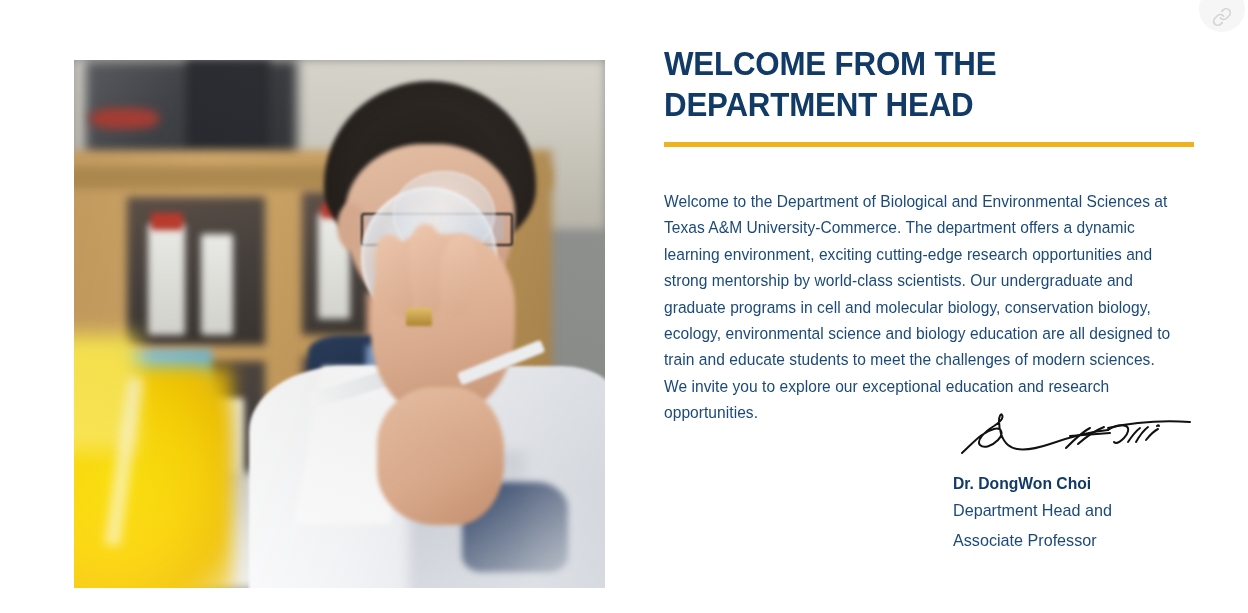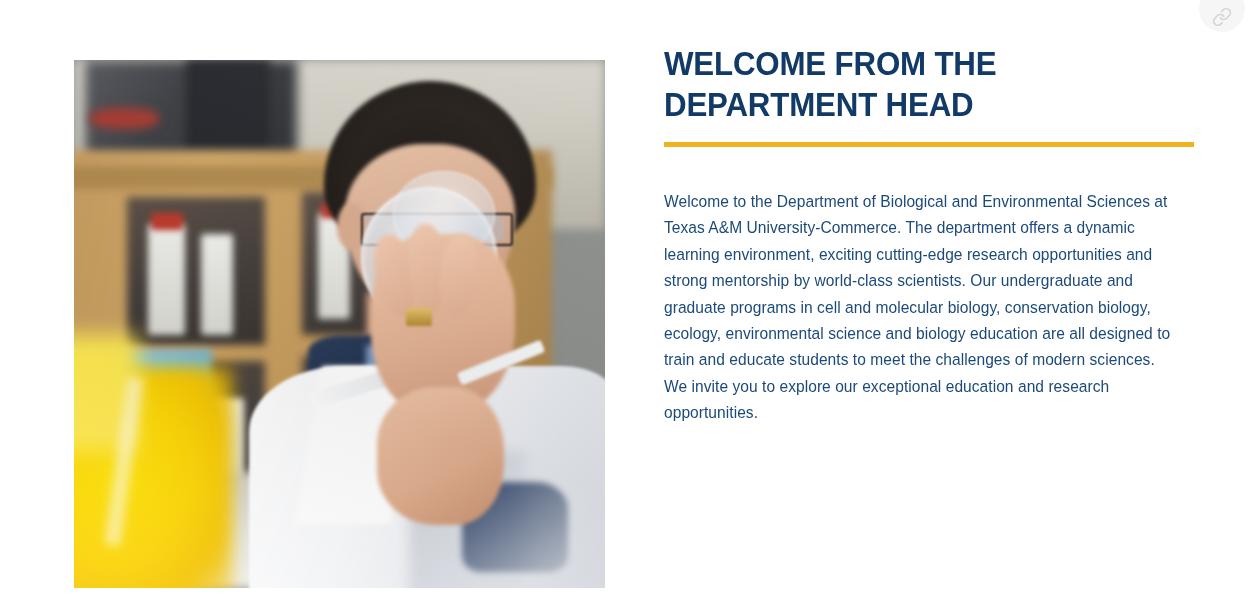--- a/index.html
+++ b/index.html
@@ -533,16 +533,37 @@
     </figure>
 
     <div class="content">
 
       <h1 class="heading">Welcome from the Department Head</h1>
 
       <div class="gold-rule"></div>
 
       <p class="body-copy">Welcome to the Department of Biological and Environmental Sciences at Texas A&amp;M University-Commerce. The department offers a dynamic learning environment, exciting cutting-edge research opportunities and strong mentorship by world-class scientists. Our undergraduate and graduate programs in cell and molecular biology, conservation biology, ecology, environmental science and biology education are all designed to train and educate students to meet the challenges of modern sciences. We invite you to explore our exceptional education and research opportunities.</p>
 
+      <div class="signature-block">
+
+        <span class="signature-mark">
+          <svg viewBox="0 0 240 52" fill="none" stroke="#111111" stroke-width="2" stroke-linecap="round" stroke-linejoin="round">
+            <path d="M4 41 C16 30, 24 20, 36 17 C44 15, 46 22, 40 28 C34 34, 26 37, 22 33 C18 29, 26 20, 36 14 C42 10, 46 6, 44 3 C43 1, 41 4, 41 9 C41 18, 44 28, 50 33 C58 40, 74 38, 92 32 C112 25, 130 20, 150 18"></path>
+            <path d="M108 36 C116 28, 124 20, 132 16"></path>
+            <path d="M120 32 C128 25, 136 19, 146 15"></path>
+            <path d="M112 24 L152 21"></path>
+            <path d="M150 18 C156 14, 162 12, 168 14 C172 16, 170 22, 166 26 C162 30, 158 32, 156 30"></path>
+            <path d="M170 30 C174 24, 178 19, 182 16"></path>
+            <path d="M178 30 C182 23, 186 18, 190 15"></path>
+            <path d="M188 28 C192 23, 196 19, 200 17"></path>
+            <path d="M199 14 C200 13, 201 13, 201 14"></path>
+            <path d="M150 16 C172 11, 200 8, 232 10"></path>
+          </svg>
+        </span>
+
+        <p class="sig-name">Dr. DongWon Choi</p>
+        <p class="sig-line">Department Head and</p>
+        <p class="sig-line">Associate Professor</p>
+      </div>
 
     </div>
   </div>
 </div>
 
 </body></html>

